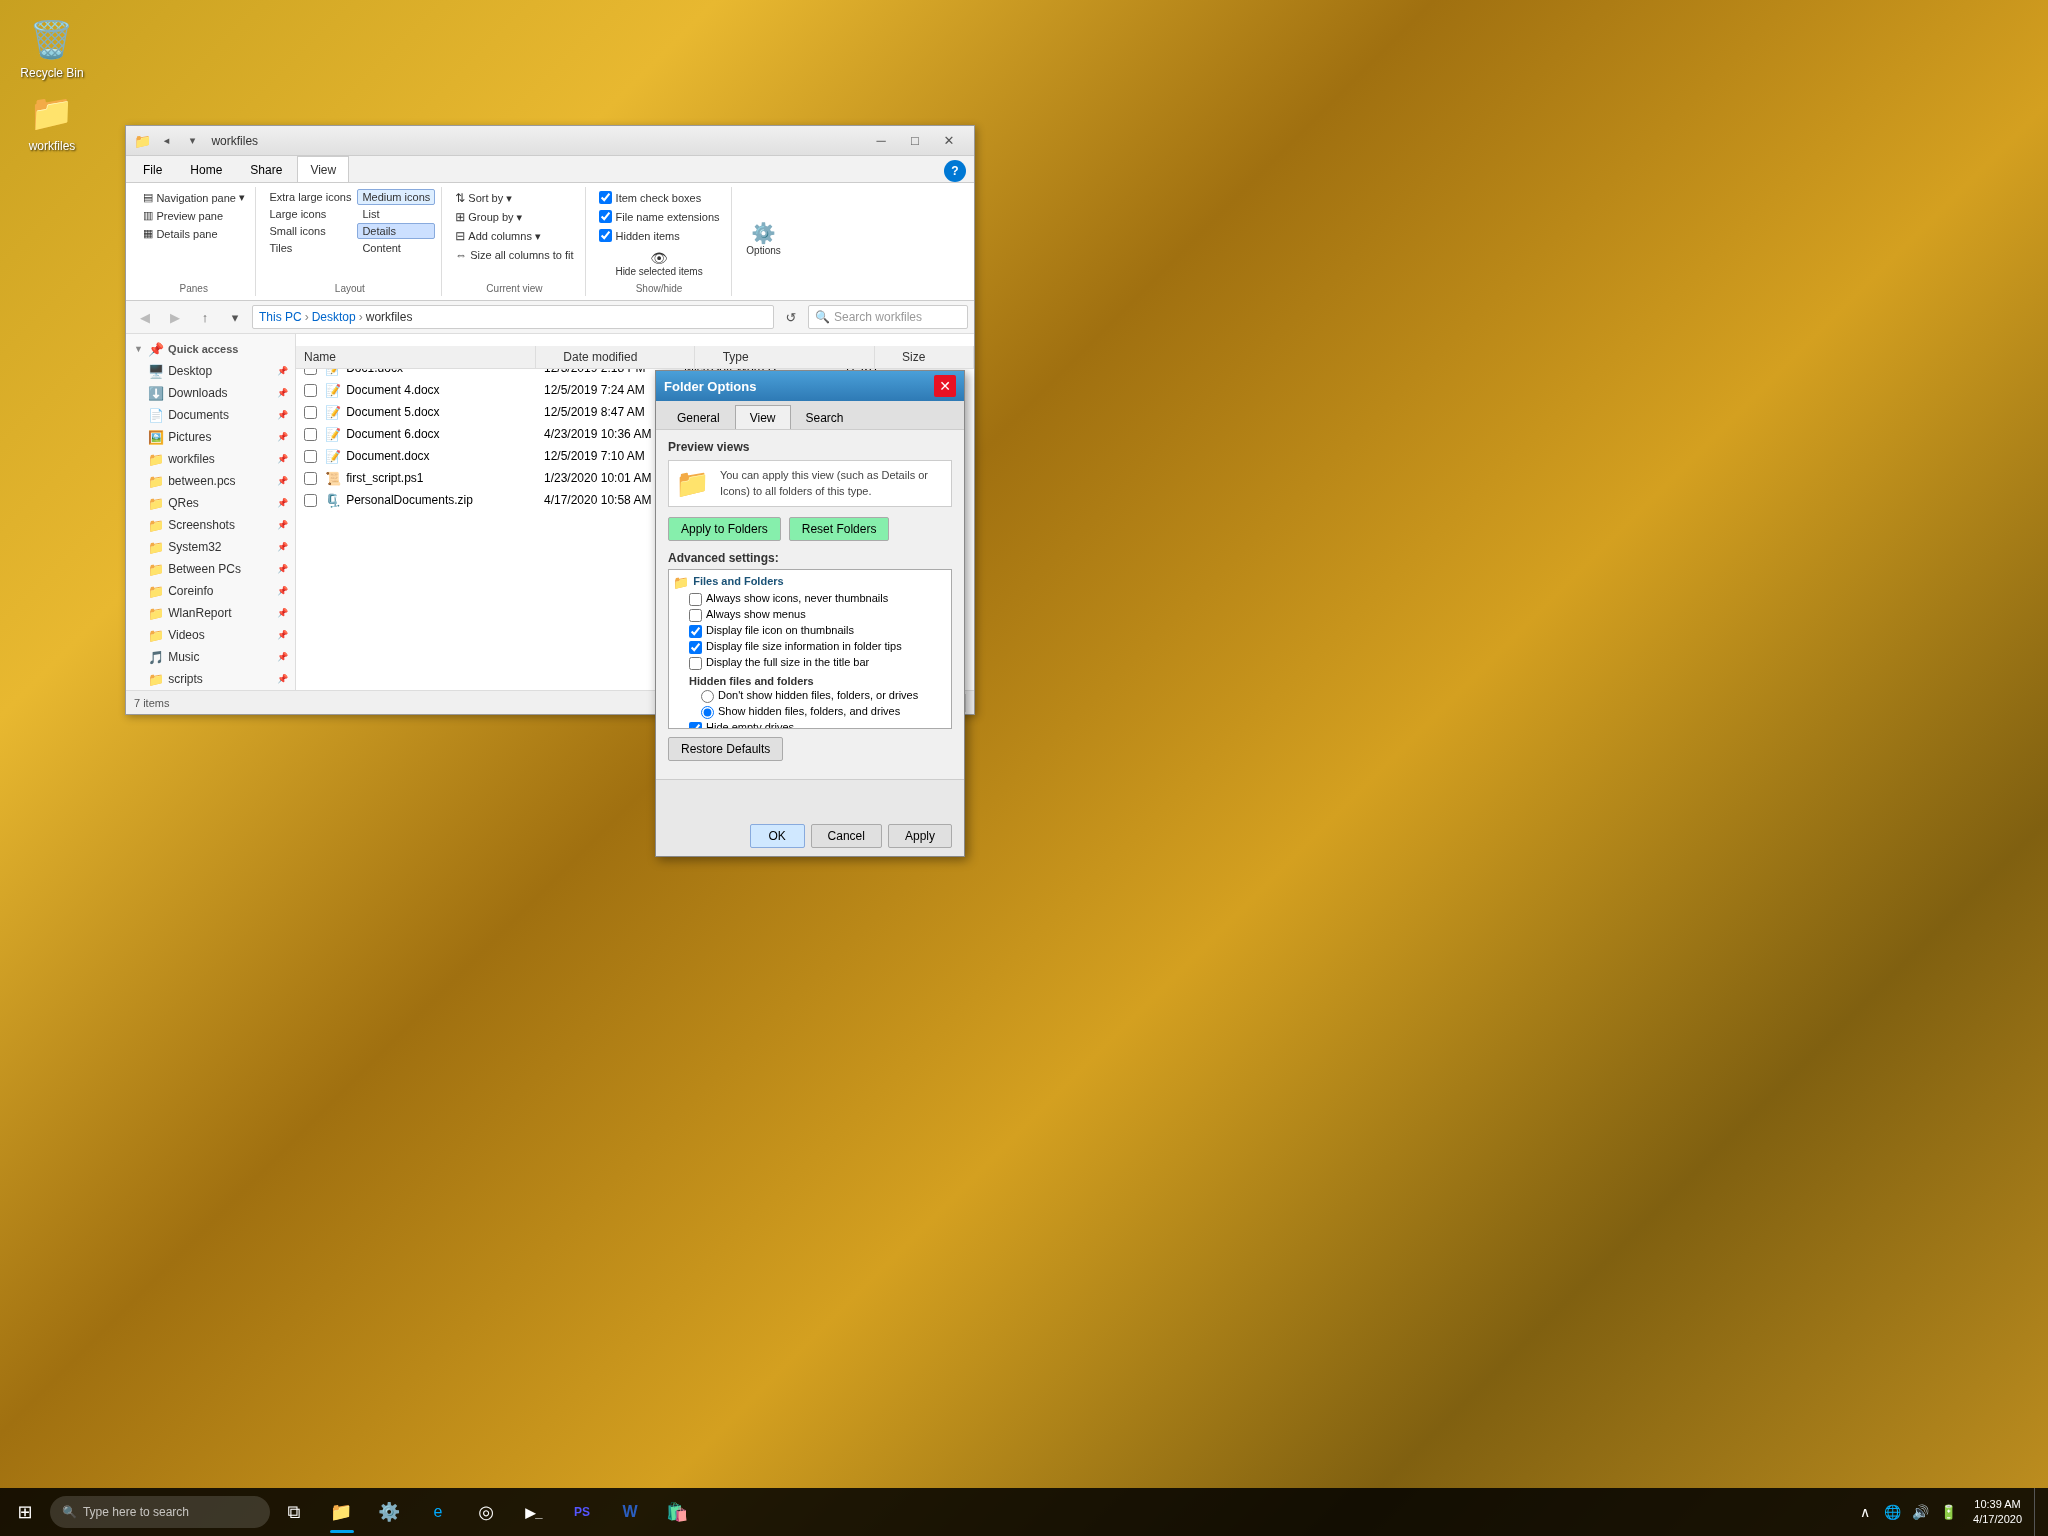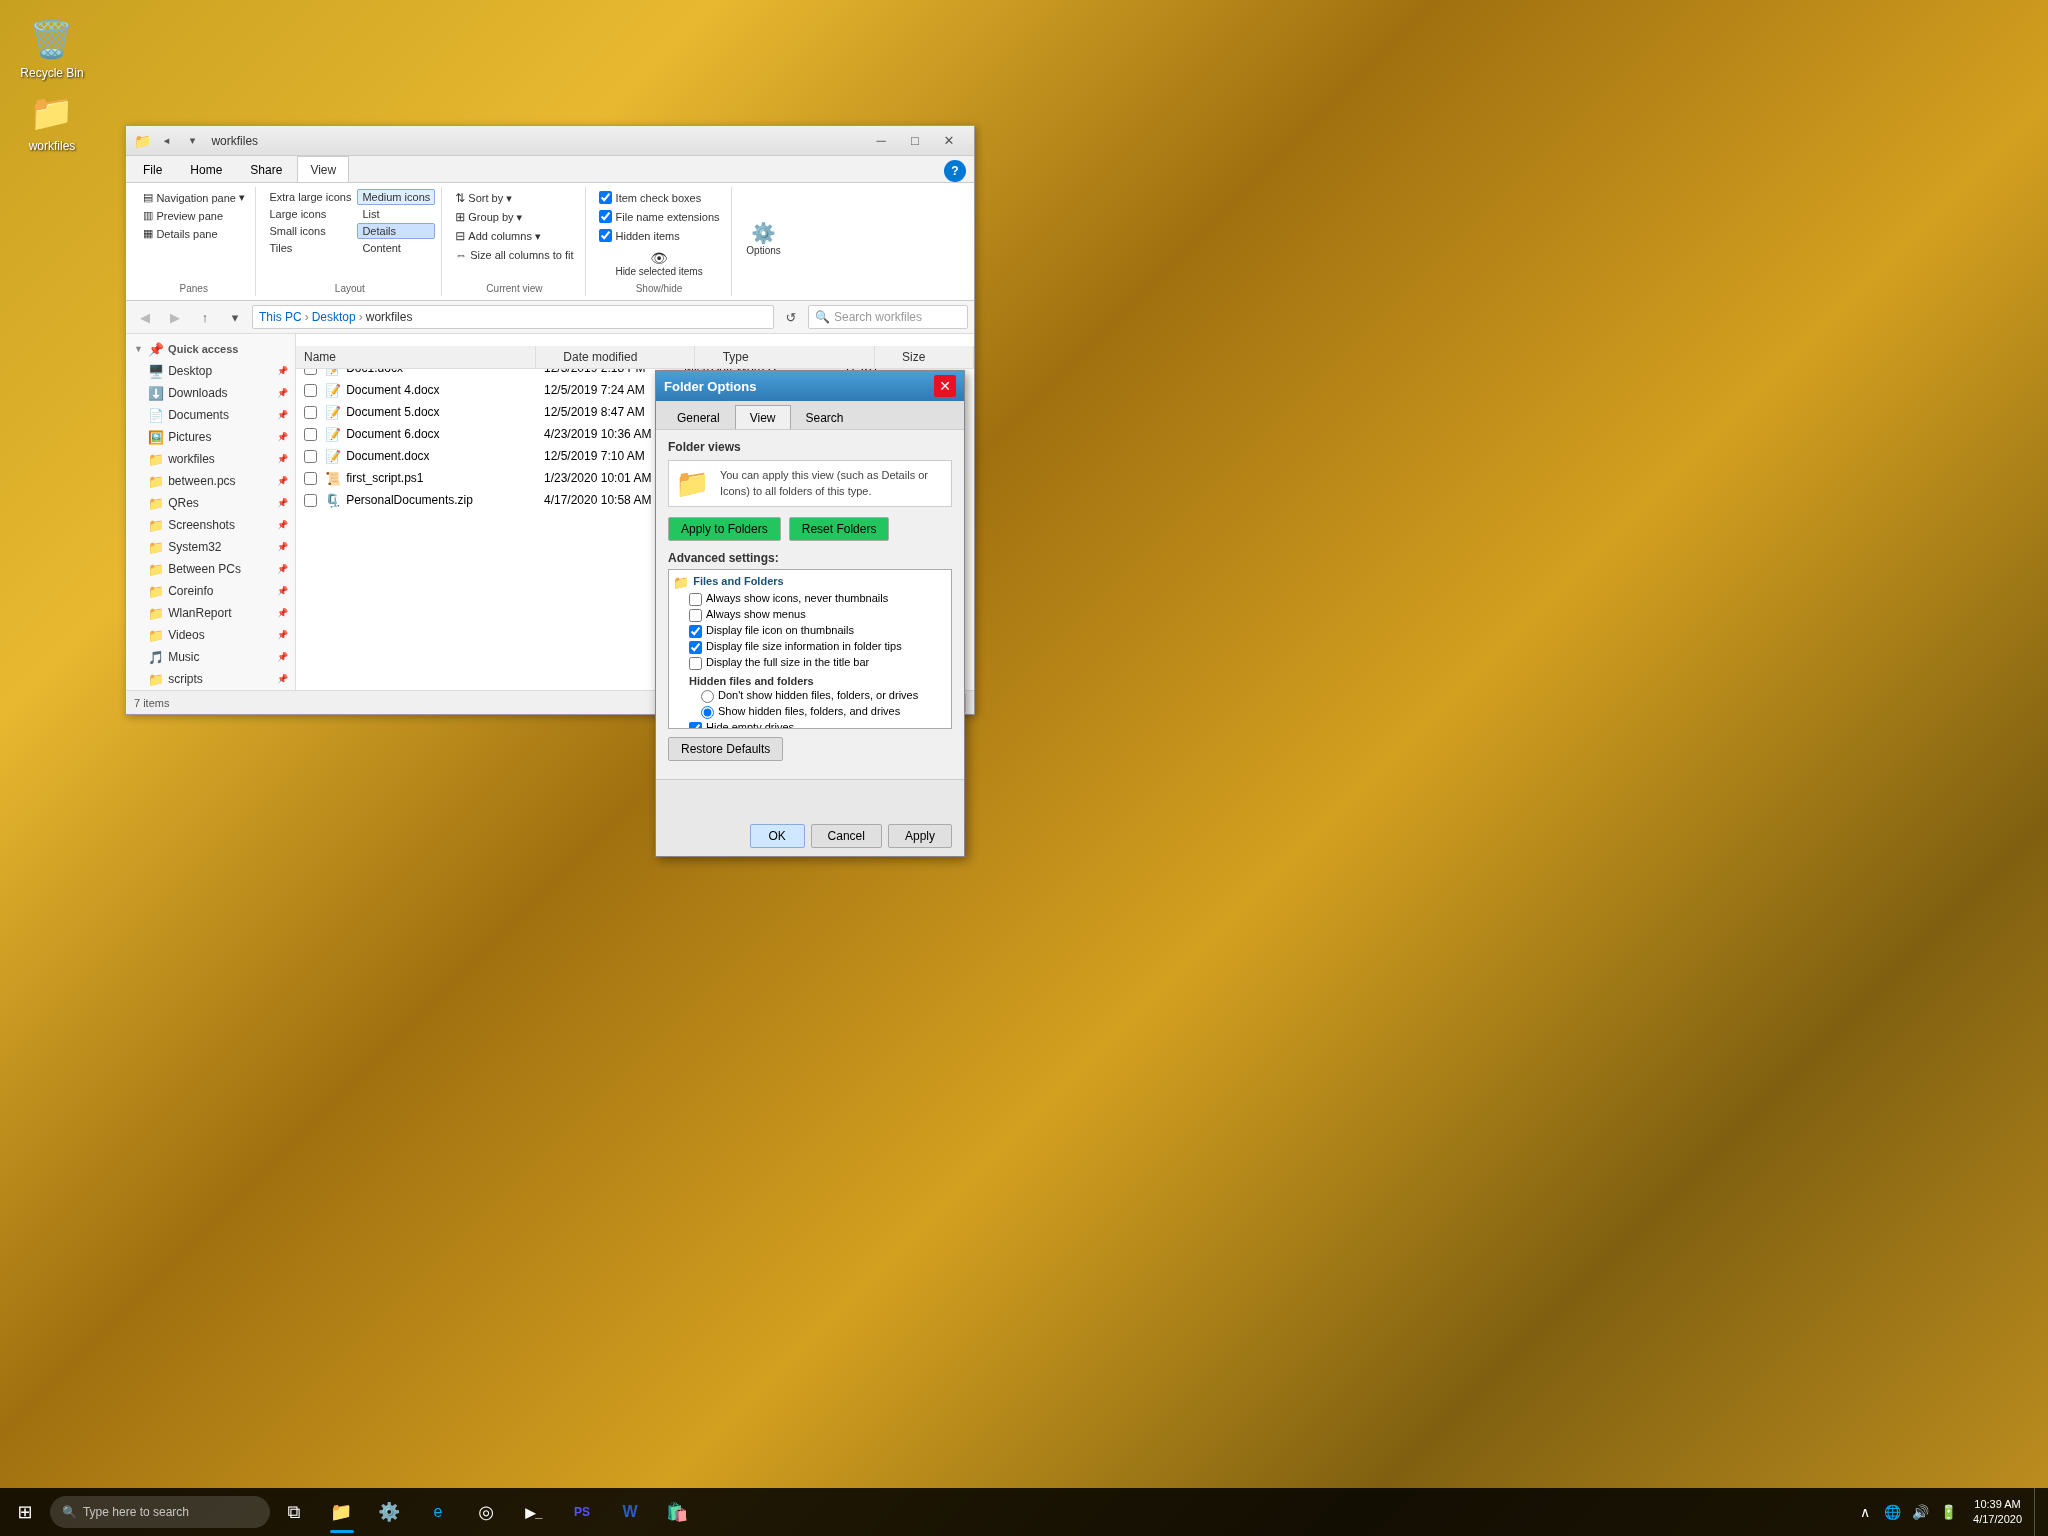--- a/index.html
+++ b/index.html
@@ -413,21 +413,21 @@
     .folder-preview-icon { font-size: 28px; }
     .folder-preview-text { font-size: 11px; color: #444; line-height: 1.4; }
     .dialog-action-btns {
       display: flex;
       gap: 8px;
       margin-bottom: 10px;
     }
     .dialog-action-btn {
       padding: 4px 12px;
       font-size: 12px;
-      background: #22c55e;
+      background: #86efac;
       border: 1px solid #aaa;
       cursor: pointer;
       border-radius: 2px;
     }
     .dialog-adv-label {
       font-size: 12px;
       font-weight: bold;
       color: #333;
       margin-bottom: 4px;
     }
@@ -929,21 +929,21 @@
     <span class="dialog-title-text">Folder Options</span>
     <button class="dialog-close-btn">✕</button>
   </div>
   <div class="dialog-tabs">
     <div class="dialog-tab">General</div>
     <div class="dialog-tab active">View</div>
     <div class="dialog-tab">Search</div>
   </div>
   <div class="dialog-body">
     <div>
-      <div class="dialog-section-label">Folder views</div>
+      <div class="dialog-section-label">Preview views</div>
       <div class="folder-view-preview">
         <span class="folder-preview-icon">📁</span>
         <span class="folder-preview-text">You can apply this view (such as Details or Icons) to all folders of this type.</span>
       </div>
       <div class="dialog-action-btns">
         <button class="dialog-action-btn">Apply to Folders</button>
         <button class="dialog-action-btn">Reset Folders</button>
       </div>
     </div>
     <div>

